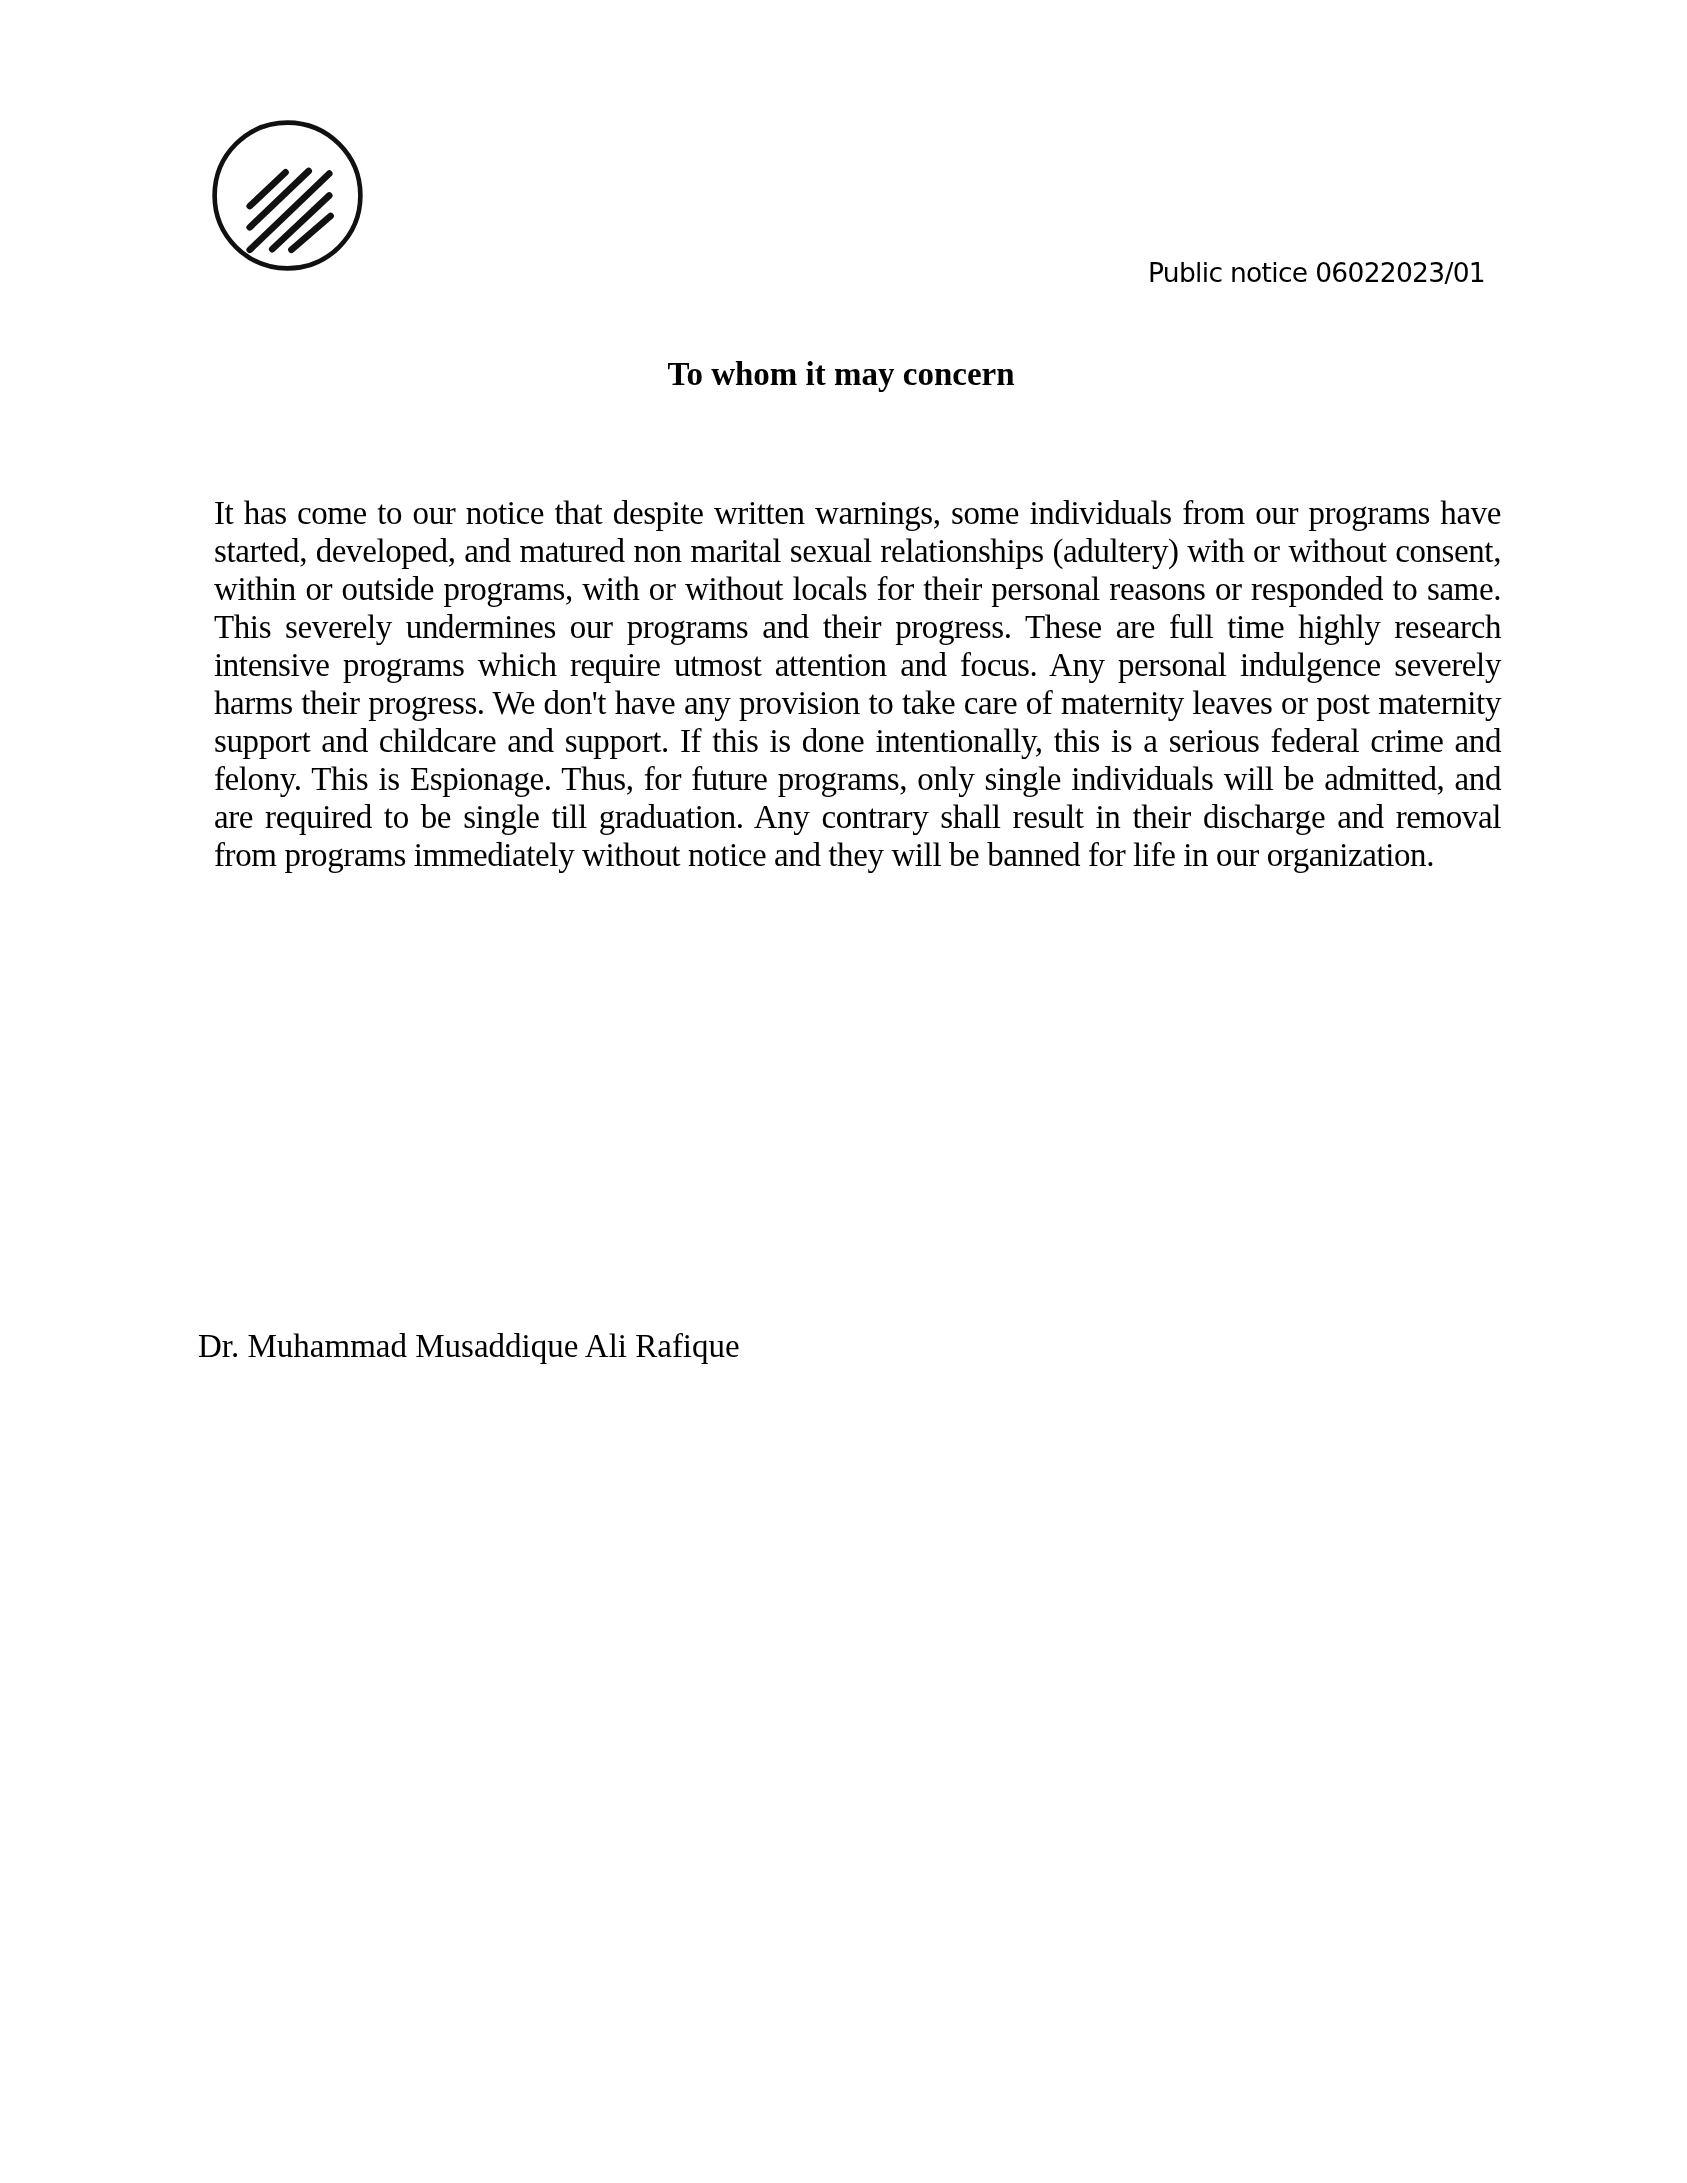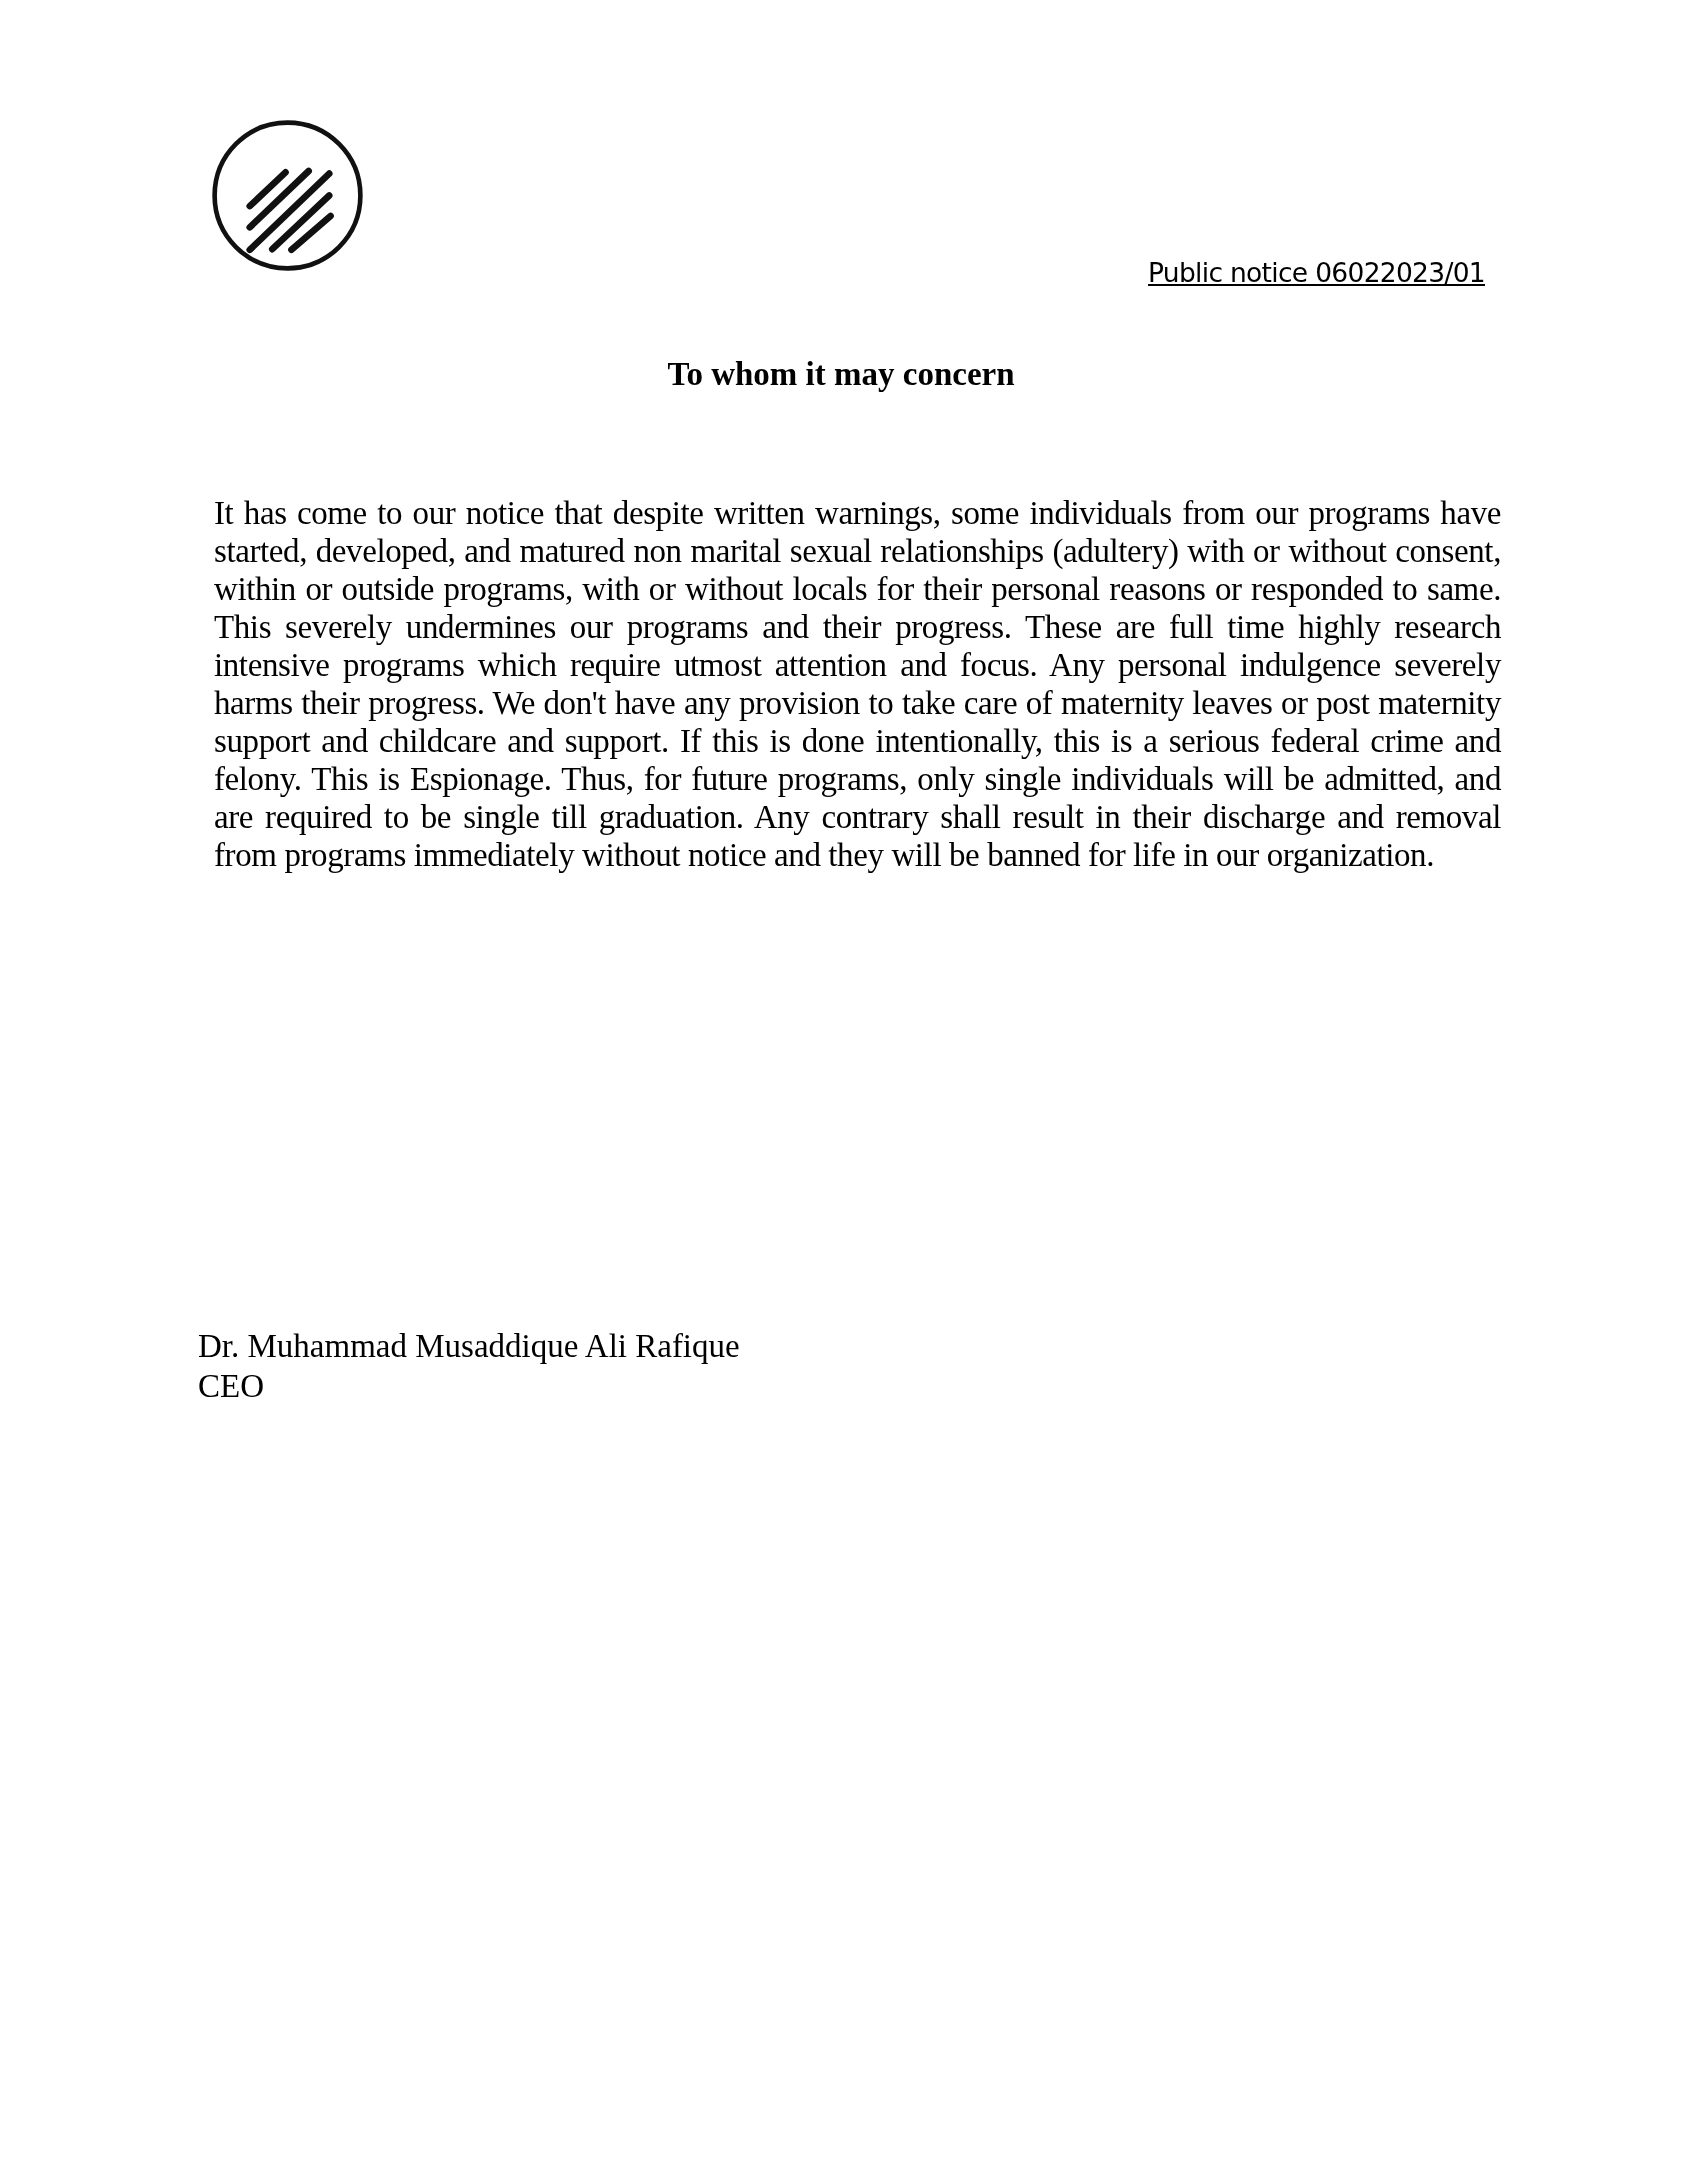--- a/index.html
+++ b/index.html
@@ -22,21 +22,20 @@
       height: 159px;
     }
     .notice-number {
       position: absolute;
       right: 202px;
       top: 257px;
       font-family: "DejaVu Sans", "Liberation Sans", sans-serif;
       font-size: 26.5px;
       letter-spacing: -0.7px;
       white-space: nowrap;
-      text-decoration: underline;
     }
     .title {
       position: absolute;
       left: 0;
       width: 1682px;
       top: 356px;
       text-align: center;
       font-family: "Liberation Serif", "DejaVu Serif", serif;
       font-weight: bold;
       font-size: 33px;
@@ -82,15 +81,14 @@
 </div>
 
 <div class="notice-number">Public notice 06022023/01</div>
 
 <div class="title">To whom it may concern</div>
 
 <p class="body-text">It has come to our notice that despite written warnings, some individuals from our programs have started, developed, and matured non marital sexual relationships (adultery) with or without consent, within or outside programs, with or without locals for their personal reasons or responded to same. This severely undermines our programs and their progress. These are full time highly research intensive programs which require utmost attention and focus. Any personal indulgence severely harms their progress. We don't have any provision to take care of maternity leaves or post maternity support and childcare and support. If this is done intentionally, this is a serious federal crime and felony. This is Espionage. Thus, for future programs, only single individuals will be admitted, and are required to be single till graduation. Any contrary shall result in their discharge and removal from programs immediately without notice and they will be banned for life in our organization.</p>
 
 <div class="signature">
   <div>Dr. Muhammad Musaddique Ali Rafique</div>
-  <div>CEO</div>
 </div>
 
 
 </body></html>

